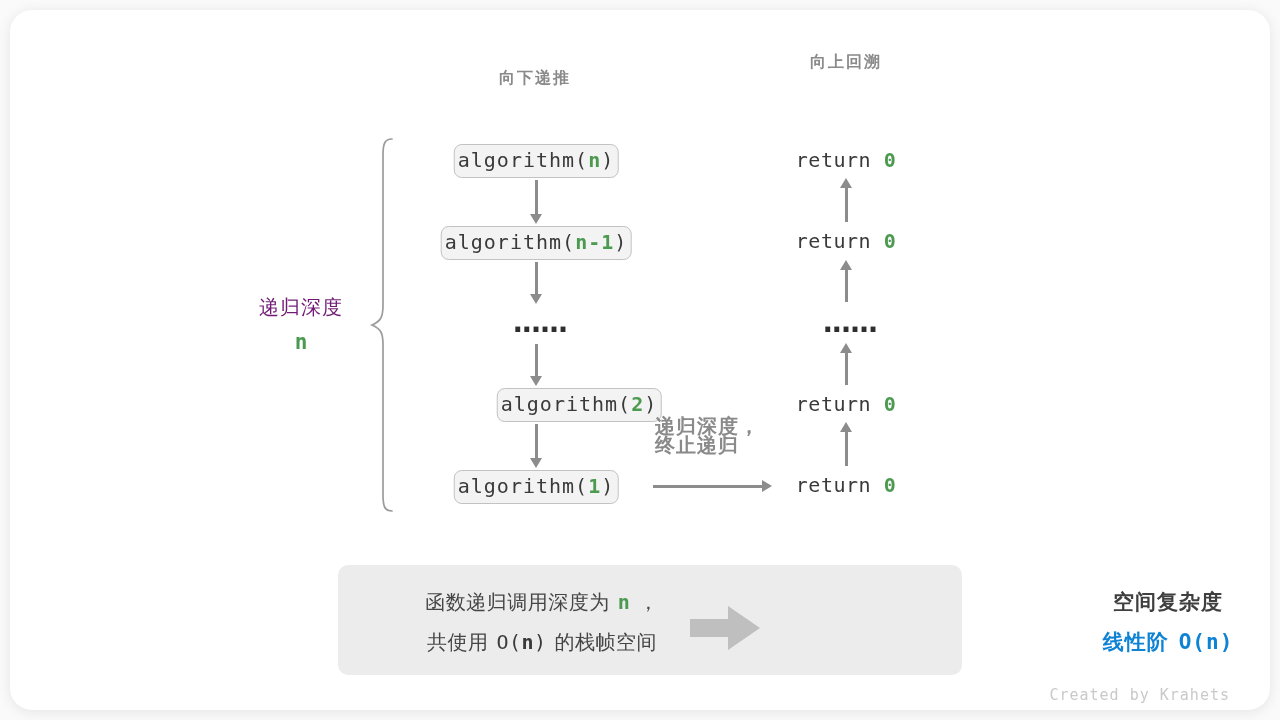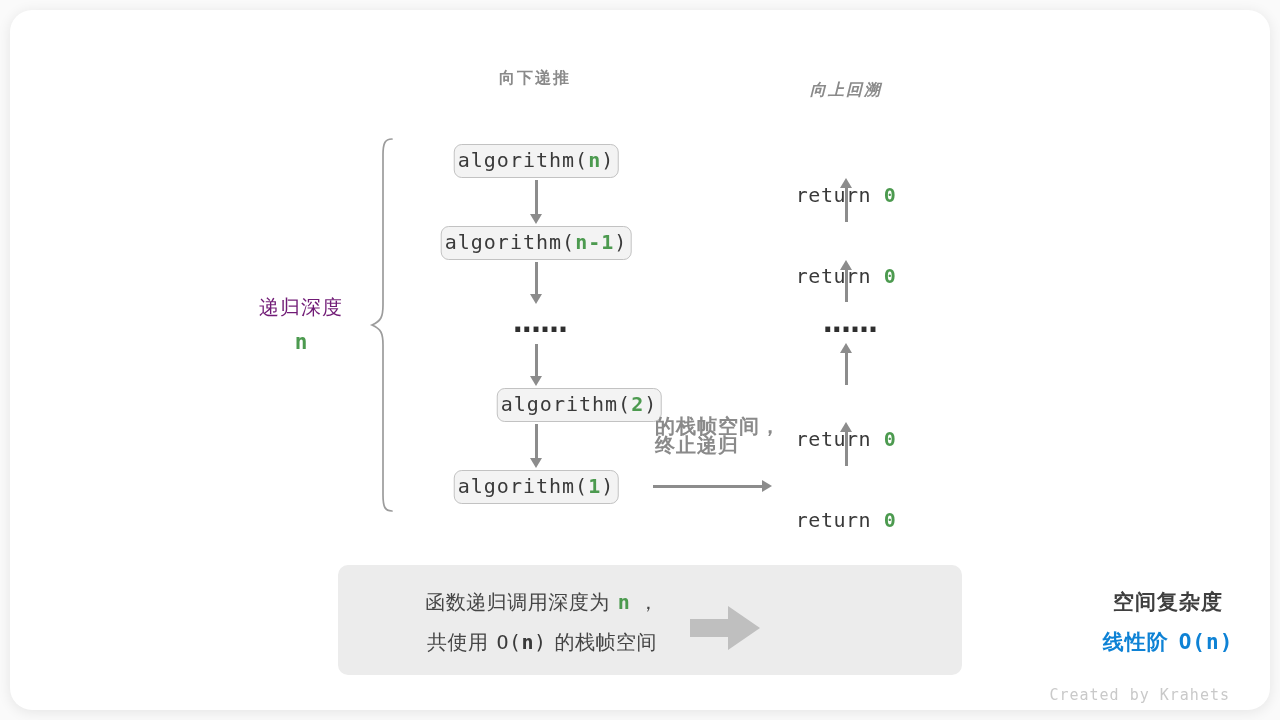--- a/index.html
+++ b/index.html
@@ -5,21 +5,21 @@
   html,body{margin:0;padding:0;background:#fafafa;}
   .stage{position:relative;width:1280px;height:720px;font-family:"Liberation Sans","DejaVu Sans",sans-serif;overflow:hidden;}
   .canvas{position:absolute;left:10px;top:10px;right:10px;bottom:10px;background:#ffffff;border-radius:22px;box-shadow:0 2px 14px rgba(0,0,0,0.09);}
   .abs{position:absolute;}
 
   .col-hdr{position:absolute;width:220px;text-align:center;font-size:16px;font-weight:bold;color:#8a8a8a;letter-spacing:2px;}
 
   .code-box{position:absolute;left:526px;transform:translateX(-50%);background:#f3f3f3;border:1.5px solid #c2c2c2;border-radius:8px;height:34px;line-height:31px;padding:0 3px;font-family:"DejaVu Sans Mono","Liberation Mono",monospace;font-size:20px;color:#3a3a3a;letter-spacing:1px;white-space:nowrap;box-sizing:border-box;}
   .g{color:#4c9a4f;font-weight:bold;}
 
-  .ret{position:absolute;left:836px;transform:translateX(-50%);font-family:"DejaVu Sans Mono","Liberation Mono",monospace;font-size:20px;color:#3a3a3a;letter-spacing:0.5px;white-space:pre;line-height:26px;margin-top:35px;}
+  .ret{position:absolute;left:836px;transform:translateX(-50%);font-family:"DejaVu Sans Mono","Liberation Mono",monospace;font-size:20px;color:#3a3a3a;letter-spacing:0.5px;white-space:pre;line-height:26px;}
 
   .arr-v{position:absolute;width:2.5px;background:#8c8c8c;}
   .arr-down::after{content:'';position:absolute;bottom:-9px;left:50%;transform:translateX(-50%);border:6px solid transparent;border-bottom:none;border-top:10px solid #8c8c8c;}
   .arr-up::before{content:'';position:absolute;top:-9px;left:50%;transform:translateX(-50%);border:6px solid transparent;border-top:none;border-bottom:10px solid #8c8c8c;}
   .arr-h{position:absolute;height:2.5px;background:#8c8c8c;}
   .arr-right::after{content:'';position:absolute;right:-9px;top:50%;transform:translateY(-50%);border:6px solid transparent;border-right:none;border-left:10px solid #8c8c8c;}
 
   .dots{position:absolute;transform:translateX(-50%);font-family:"DejaVu Sans Mono","Liberation Mono",monospace;font-weight:bold;font-size:30px;letter-spacing:-9px;color:#2e2e2e;line-height:30px;}
 
   .cond{position:absolute;left:645px;font-size:20px;font-weight:bold;color:#8a8a8a;letter-spacing:1px;}
@@ -42,21 +42,21 @@
 
   svg{display:block;}
 </style>
 </head>
 <body>
 
 <div class="stage">
   <div class="canvas">
 
     <div class="col-hdr" style="left:415px;top:58px;">向下递推</div>
-    <div class="col-hdr" style="left:726px;top:70px;font-style:italic;">向上回溯</div>
+    <div class="col-hdr" style="left:726px;top:42px;">向上回溯</div>
 
     <div class="depth-txt" style="top:284px;">递归深度</div>
     <div class="depth-n" style="top:320px;">n</div>
     <svg class="abs" style="left:352px;top:126px;" width="36" height="378" viewBox="0 0 36 378">
       <path d="M 30 3 C 23 3 21 7 21 19 L 21 169 C 21 181 19 185 10 189 C 19 193 21 197 21 209 L 21 359 C 21 371 23 375 30 375" fill="none" stroke="#9c9c9c" stroke-width="1.7" stroke-linecap="round"></path>
     </svg>
 
     <div class="code-box" style="top:134px;"><span>algorithm(</span><span class="g">n</span><span>)</span></div>
     <div class="arr-v arr-down" style="left:525px;top:170px;height:35px;"></div>
 
@@ -64,21 +64,21 @@
     <div class="arr-v arr-down" style="left:525px;top:252px;height:33px;"></div>
 
     <div class="dots" style="left:526px;top:297px;">......</div>
     <div class="arr-v arr-down" style="left:525px;top:334px;height:33px;"></div>
 
     <div class="code-box" style="top:378px;margin-left:43px;"><span>algorithm(</span><span class="g">2</span><span>)</span></div>
     <div class="arr-v arr-down" style="left:525px;top:414px;height:35px;"></div>
 
     <div class="code-box" style="top:460px;"><span>algorithm(</span><span class="g">1</span><span>)</span></div>
 
-    <div class="cond" style="top:403px;">的栈帧空间，</div>
+    <div class="cond" style="top:403px;">递归深度，</div>
     <div class="cond" style="top:422px;">终止递归</div>
     <div class="arr-h arr-right" style="left:643px;top:475px;width:110px;"></div>
 
     <div class="ret" style="top:137px;"><span>return </span><span class="g">0</span></div>
     <div class="arr-v arr-up" style="left:835px;top:177px;height:35px;"></div>
 
     <div class="ret" style="top:218px;"><span>return </span><span class="g">0</span></div>
     <div class="arr-v arr-up" style="left:835px;top:259px;height:33px;"></div>
 
     <div class="dots" style="left:836px;top:297px;">......</div>

